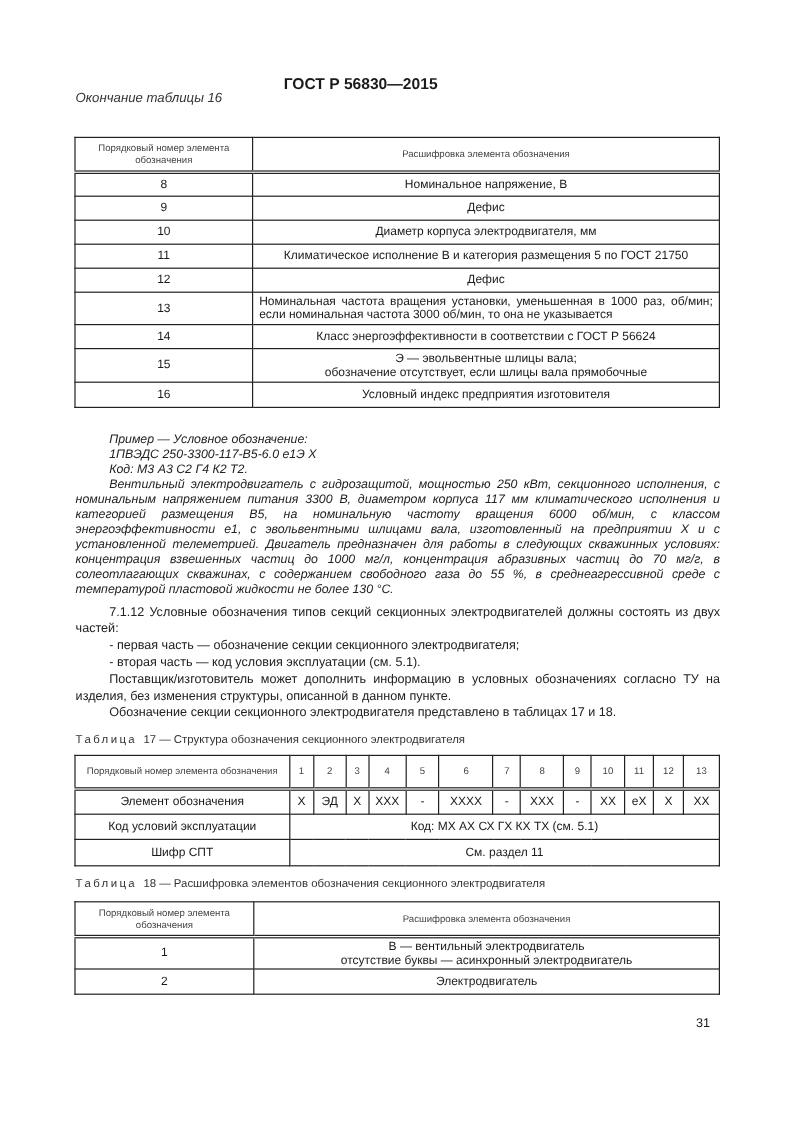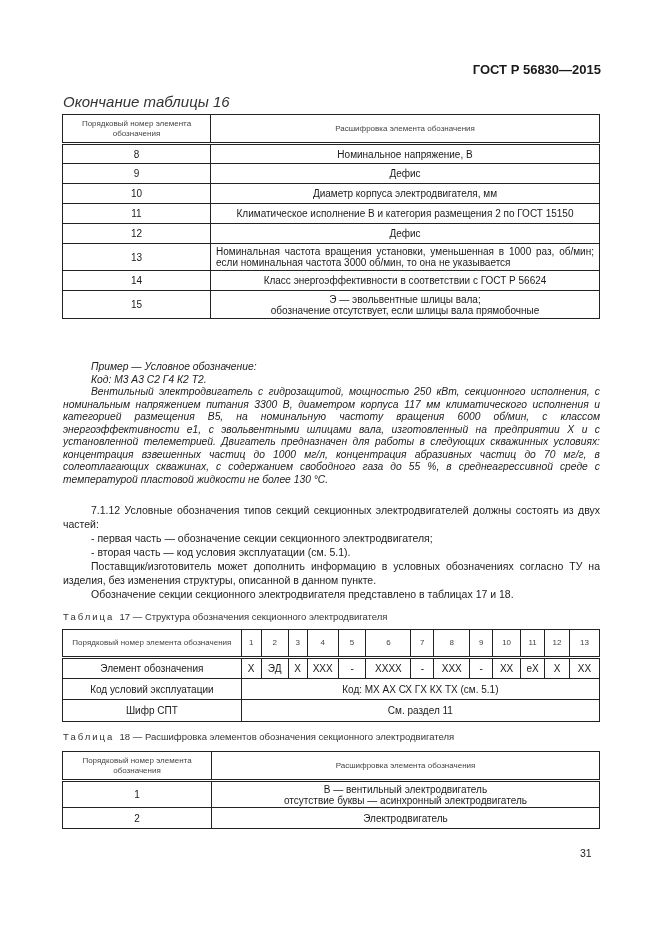--- a/index.html
+++ b/index.html
@@ -1,20 +1,20 @@
 <!DOCTYPE html>
 <html><head>
 <meta charset="utf-8">
 <style>
   html, body { margin: 0; padding: 0; background: #ffffff; }
   body { width: 661px; height: 935px; position: relative; overflow: hidden;
          font-family: "Liberation Sans", sans-serif; color: #1a1a1a; }
   .abs { position: absolute; }
-  .doc-id { left: 0; right: 60px; top: 62px; text-align: right; font-weight: bold; font-size: 13px; }
-  .caption-italic { left: 63px; top: 93px; font-style: italic; font-size: 15px; color: #333; }
+  .doc-id { left: 0; right: 60px; top: 62px; text-align: center; font-weight: bold; font-size: 13px; }
+  .caption-italic { left: 63px; top: 76px; font-style: italic; font-size: 11px; color: #333; }
   table { border-collapse: collapse; position: absolute; font-size: 10px; }
   td, th { border: 1px solid #222; padding: 0 5px; font-weight: normal; vertical-align: middle; }
   th { font-size: 8px; color: #444; text-align: center; line-height: 10px; }
   thead tr th { border-bottom: 3px double #222; }
   td.num { text-align: center; }
   td.txt { text-align: center; line-height: 11px; }
   .t16 { left: 62px; top: 114px; width: 538px; }
   .t17 { left: 62px; top: 629px; width: 538px; }
   .t18 { left: 62px; top: 751px; width: 538px; }
   .example { left: 63px; width: 537px; font-style: italic; font-weight: normal; font-size: 10.3px; line-height: 12.5px; color: #222; }
@@ -49,44 +49,49 @@
     <tr style="height:20px">
         <td class="num">9</td>
         <td class="txt">Дефис</td>
       </tr>
     <tr style="height:20px">
         <td class="num">10</td>
         <td class="txt">Диаметр корпуса электродвигателя, мм</td>
       </tr>
     <tr style="height:20px">
         <td class="num">11</td>
-        <td class="txt">Климатическое исполнение В и категория размещения 2 по ГОСТ 15150</td>
+        <td class="txt">Климатическое исполнение В и категория размещения 5 по ГОСТ 21750</td>
       </tr>
     <tr style="height:20px">
         <td class="num">12</td>
         <td class="txt">Дефис</td>
       </tr>
     <tr style="height:27px">
         <td class="num">13</td>
         <td class="txt" style="text-align:justify">Номинальная частота вращения установки, уменьшенная в 1000 раз, об/мин; если номинальная частота 3000 об/мин, то она не указывается</td>
       </tr>
     <tr style="height:20px">
         <td class="num">14</td>
         <td class="txt">Класс энергоэффективности в соответствии с ГОСТ Р 56624</td>
       </tr>
     <tr style="height:28px">
         <td class="num">15</td>
         <td class="txt" style="white-space:pre-line">Э — эвольвентные шлицы вала;
 обозначение отсутствует, если шлицы вала прямобочные</td>
       </tr>
+    <tr style="height:21px">
+        <td class="num">16</td>
+        <td class="txt">Условный индекс предприятия изготовителя</td>
+      </tr>
   </tbody>
 </table>
 
 <div class="abs example" style="top:361px;">
   <div style="padding-left:28px">Пример — Условное обозначение:</div>
+  <div style="padding-left:28px">1ПВЭДС 250-3300-117-В5-6.0 е1Э Х</div>
   <div style="padding-left:28px">Код: М3 А3 С2 Г4 К2 Т2.</div>
   <div style="text-indent:28px; text-align:justify">Вентильный электродвигатель с гидрозащитой, мощностью 250 кВт, секционного исполнения, с номинальным напряжением питания 3300 В, диаметром корпуса 117 мм климатического исполнения и категорией размещения В5, на номинальную частоту вращения 6000 об/мин, с классом энергоэффективности е1, с эвольвентными шлицами вала, изготовленный на предприятии Х и с установленной телеметрией. Двигатель предназначен для работы в следующих скважинных условиях: концентрация взвешенных частиц до 1000 мг/л, концентрация абразивных частиц до 70 мг/г, в солеотлагающих скважинах, с содержанием свободного газа до 55 %, в среднеагрессивной среде с температурой пластовой жидкости не более 130 °С.</div>
 </div>
 
 <div class="abs para" style="top:503px;">
   <div class="indent">7.1.12 Условные обозначения типов секций секционных электродвигателей должны состоять из двух частей:</div>
   <div style="padding-left:28px">- первая часть — обозначение секции секционного электродвигателя;</div>
   <div style="padding-left:28px">- вторая часть — код условия эксплуатации (см. 5.1).</div>
   <div class="indent">Поставщик/изготовитель может дополнить информацию в условных обозначениях согласно ТУ на изделия, без изменения структуры, описанной в данном пункте.</div>
   <div class="indent">Обозначение секции секционного электродвигателя представлено в таблицах 17 и 18.</div>

